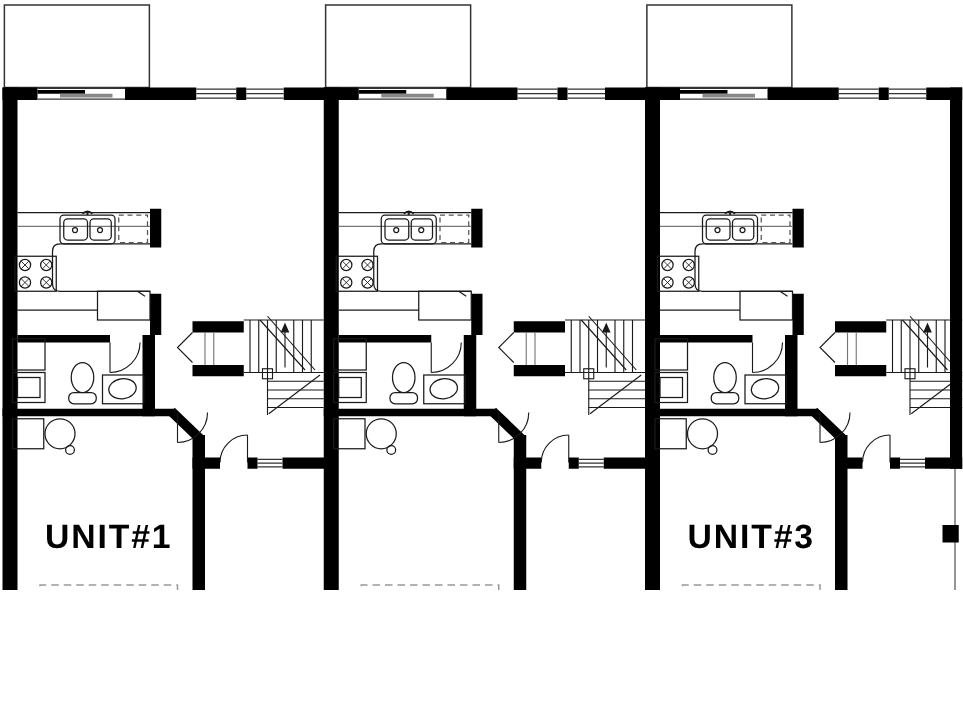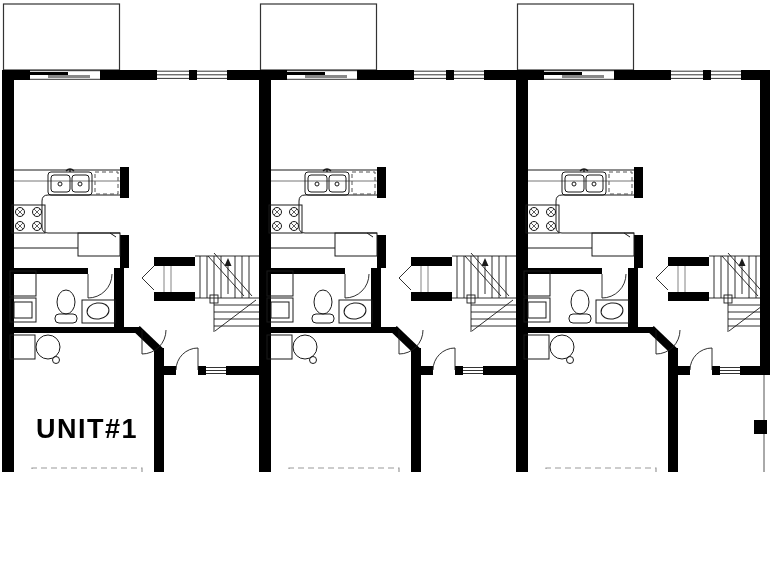--- a/index.html
+++ b/index.html
@@ -180,13 +180,14 @@
     <use href="#unit-plan" x="516" y="0"></use>
 
     <g>
       <rect x="760" y="70" width="10" height="305" fill="#000"></rect>
       <line x1="764" y1="375" x2="764" y2="487" stroke="#555" stroke-width="1"></line>
       <rect x="754" y="420" width="13" height="14" fill="#000"></rect>
     </g>
   </svg>
 
   <div class="unit-label" style="left:12px;  top:414px;">UNIT#1</div>
+  <div class="unit-label" style="left:526px; top:414px;">UNIT#3</div>
 </div>
 
 </body></html>

